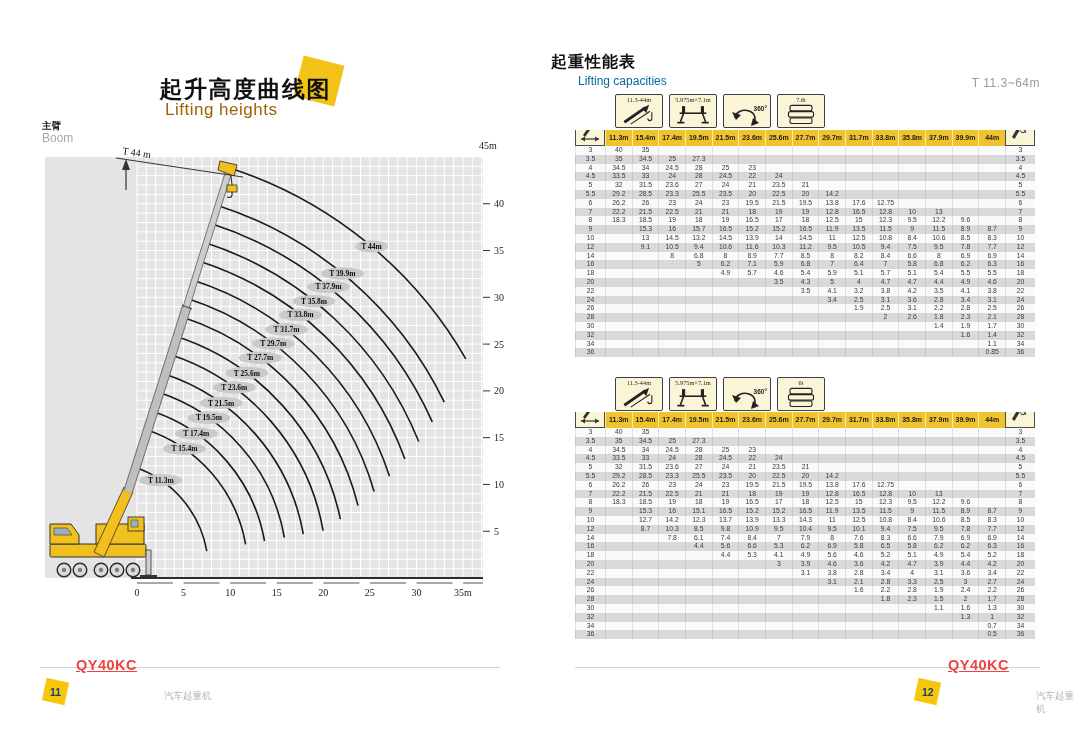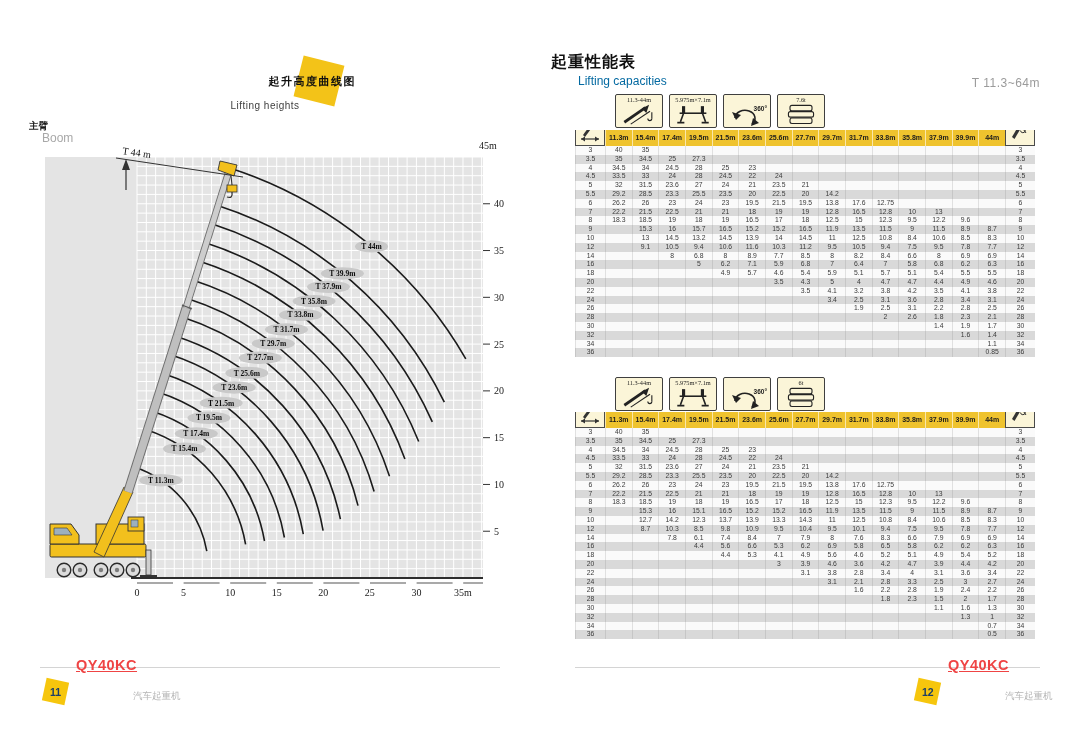--- a/index.html
+++ b/index.html
@@ -1,23 +1,23 @@
 <!DOCTYPE html>
 <html><head>
 <meta charset="utf-8">
 <style>
   html,body{margin:0;padding:0;background:#fff;}
   #spread{position:relative;width:1080px;height:738px;background:#ffffff;overflow:hidden;
           font-family:"Liberation Sans",sans-serif;color:#222;}
   
   .title-diamond{position:absolute;left:298px;top:60px;width:42px;height:42px;background:#F3C318;transform:rotate(14deg);}
-  .chart-title{position:absolute;left:161px;top:74px;width:195px;text-align:right;font-size:11px;font-weight:700;
+  .chart-title{position:absolute;left:136px;top:74px;width:195px;text-align:right;font-size:23px;font-weight:700;
                letter-spacing:1.5px;color:#101010;}
-  .chart-sub{position:absolute;left:165px;top:100px;width:200px;text-align:center;font-size:10px;color:#404040;letter-spacing:.5px;}
-  .boom-cn{position:absolute;left:29px;top:120px;font-size:9.5px;font-weight:700;color:#1a1a1a;}
+  .chart-sub{position:absolute;left:165px;top:100px;width:200px;font-size:17px;color:#a16207;letter-spacing:.5px;}
+  .boom-cn{position:absolute;left:42px;top:120px;font-size:9.5px;font-weight:700;color:#1a1a1a;}
   .boom-en{position:absolute;left:42px;top:131px;font-size:12px;color:#a8a8a8;}
   
   .ax{font:10px "Liberation Serif",serif;fill:#1a1a1a;}
   .pill-t{font:bold 7.5px "Liberation Serif",serif;fill:#0d0d0d;}
   .annot{font:10px "Liberation Serif",serif;fill:#111;}
   
   .cap-title{position:absolute;left:551px;top:52px;font-size:16px;font-weight:700;color:#111;letter-spacing:1px;}
   .cap-sub{position:absolute;left:578px;top:74px;font-size:12px;color:#0369a1;}
   .cap-range{position:absolute;left:880px;top:76px;width:160px;text-align:right;font-size:12px;color:#9b9b9b;letter-spacing:.5px;}
   
@@ -42,21 +42,21 @@
             border-left:1px solid rgba(130,130,130,.22);box-sizing:border-box;overflow:hidden;}
   
   .rule{position:absolute;top:667px;height:1px;background:#d4d4d4;}
   .rule-l{left:40px;width:460px;} .rule-r{left:575px;width:465px;}
   .pagenum{position:absolute;top:680px;width:23px;height:23px;background:#F6C60D;transform:rotate(12deg);
            display:flex;align-items:center;justify-content:center;}
   .pagenum span{transform:rotate(-12deg);font-size:10.5px;font-weight:700;color:#1d3f66;}
   .pn-l{left:44px;} .pn-r{left:916px;}
   .model{position:absolute;top:657px;font-size:14.5px;font-weight:700;color:#ef4444;letter-spacing:.5px;text-decoration:underline;}
   .model-l{left:76px;} .model-r{left:948px;}
-  .model-cn{position:absolute;top:690px;font-size:9.5px;color:#b5b5b5;}
+  .model-cn{position:absolute;top:690px;font-size:9.5px;color:#b5b5b5;margin-left:31px;}
   .mc-l{left:133px;} .mc-r{left:1005px;}
 </style>
 </head>
 <body>
 
 <div id="spread">
 
   <svg id="chart-svg" width="540" height="738" viewBox="0 0 540 738" style="position:absolute;left:0;top:0">
       <rect x="45" y="157" width="438" height="421" fill="#e4e4e4"></rect>
       <g stroke="#ffffff" stroke-width="1">

